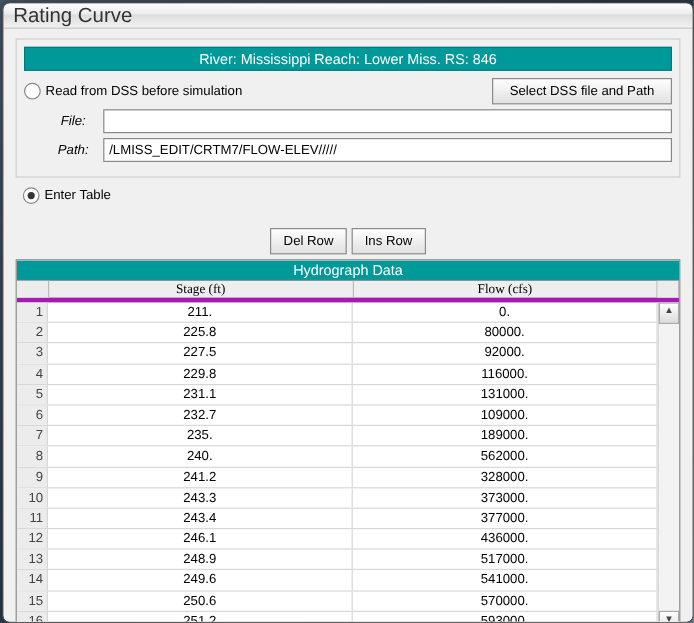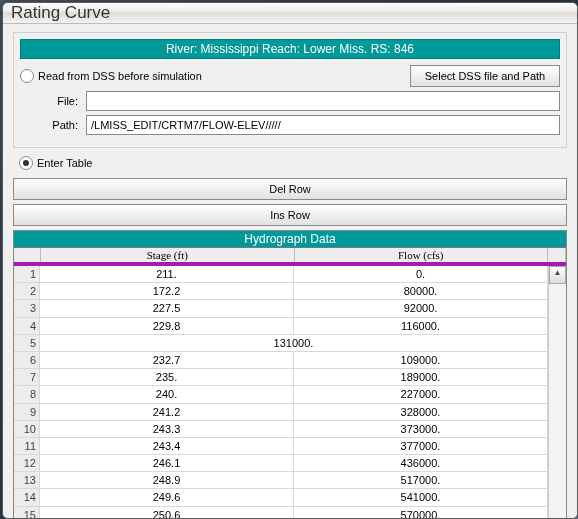--- a/index.html
+++ b/index.html
@@ -112,28 +112,28 @@
     min-width: 150px;
   }
   .row-file {
     display: flex;
     align-items: center;
     margin-bottom: 4px;
     padding-left: 24px;
   }
   .row-file .lbl {
     width: 34px;
-    text-align: right;
+    text-align: center;
+    font-style: italic;
   }
   .toolbar-rows {
     display: flex;
     justify-content: center;
     gap: 4px;
-    margin: 6px 0 4px 0;
-    flex-direction: column;
+    margin: 18px 0 4px 0;
   }
   .table-wrap {
     flex: 1;
     border: 1px solid #888;
     background: #fff;
     display: flex;
     flex-direction: column;
     overflow: hidden;
   }
   .table-title {
@@ -269,51 +269,52 @@
       </div>
       <div class="table-body">
         <div class="rows" id="rows-container">
             <div class="trow">
               <div class="c num">1</div>
               <div class="c stage">211.</div>
               <div class="c flow">0.</div>
             </div>
             <div class="trow">
               <div class="c num">2</div>
-              <div class="c stage">172.2</div>
+              <div class="c stage">225.8</div>
               <div class="c flow">80000.</div>
             </div>
             <div class="trow">
               <div class="c num">3</div>
               <div class="c stage">227.5</div>
               <div class="c flow">92000.</div>
             </div>
             <div class="trow">
               <div class="c num">4</div>
               <div class="c stage">229.8</div>
               <div class="c flow">116000.</div>
             </div>
             <div class="trow">
               <div class="c num">5</div>
+              <div class="c stage">231.1</div>
               <div class="c flow">131000.</div>
             </div>
             <div class="trow">
               <div class="c num">6</div>
               <div class="c stage">232.7</div>
               <div class="c flow">109000.</div>
             </div>
             <div class="trow">
               <div class="c num">7</div>
               <div class="c stage">235.</div>
               <div class="c flow">189000.</div>
             </div>
             <div class="trow">
               <div class="c num">8</div>
               <div class="c stage">240.</div>
-              <div class="c flow">227000.</div>
+              <div class="c flow">562000.</div>
             </div>
             <div class="trow">
               <div class="c num">9</div>
               <div class="c stage">241.2</div>
               <div class="c flow">328000.</div>
             </div>
             <div class="trow">
               <div class="c num">10</div>
               <div class="c stage">243.3</div>
               <div class="c flow">373000.</div>

